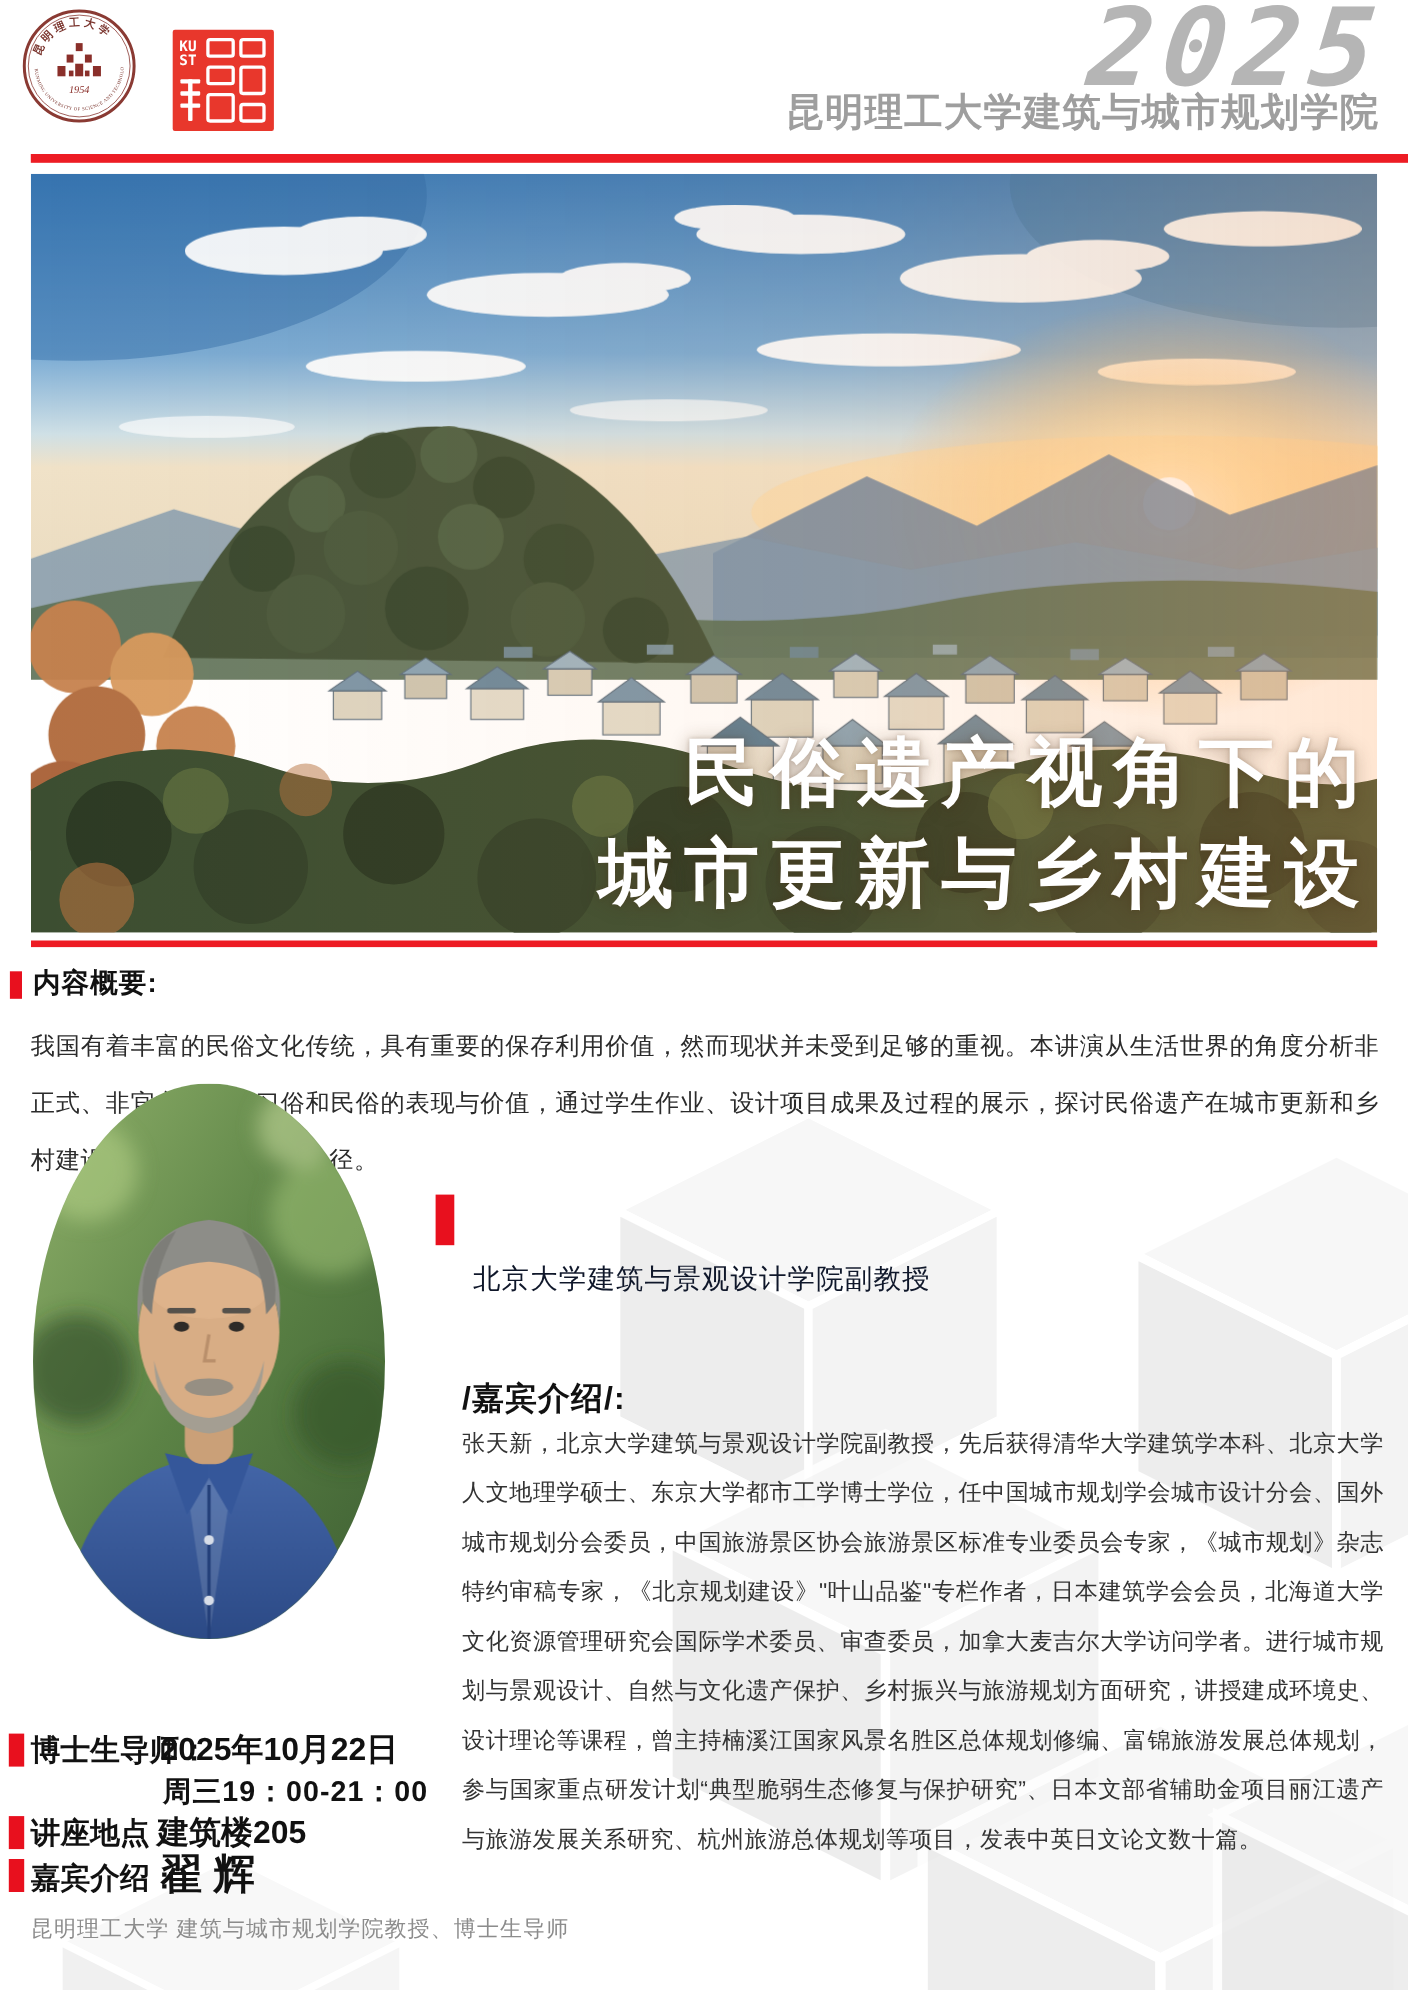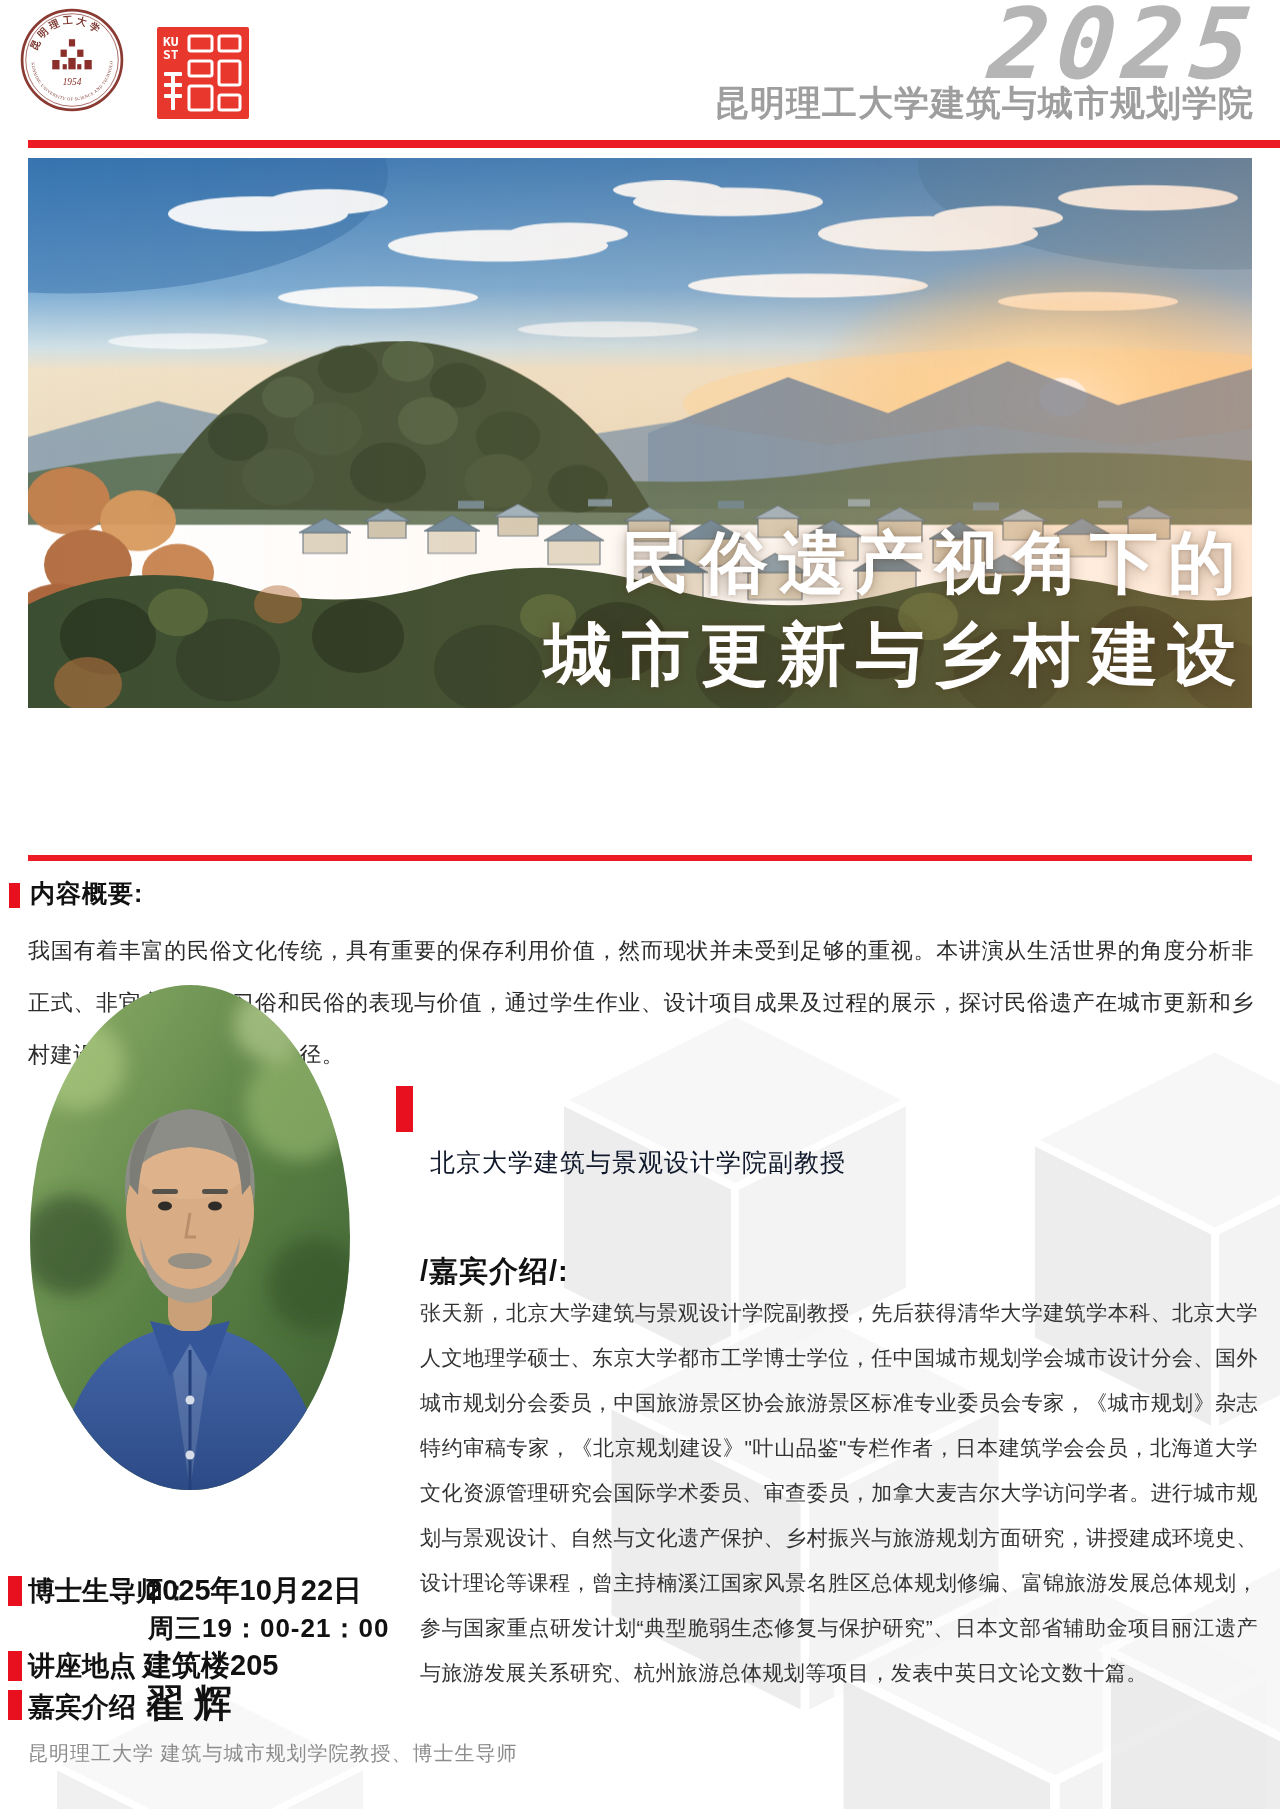--- a/index.html
+++ b/index.html
@@ -22,21 +22,21 @@
     line-height:100px;
   }
   .school-name{
     right:26px;top:84px;z-index:2;font-size:35px;font-weight:700;
     color:#9e9e9e;letter-spacing:1px;line-height:38px;
   }
   .rule{background:#ed1c24;z-index:2;}
   .rule-top{left:28px;top:140px;width:1252px;height:8px;}
   .rule-bottom{left:28px;top:855px;width:1224px;height:6px;}
   
-  .hero{left:28px;top:158px;width:1224px;height:550px;z-index:1;overflow:hidden;}
+  .hero{left:28px;top:158px;width:1224px;height:690px;z-index:1;overflow:hidden;}
   .hero svg{display:block;width:100%;height:100%;}
   .hero-title{
     position:absolute;right:6px;bottom:8px;text-align:right;z-index:3;
     color:#ffffff;font-weight:800;font-size:68px;letter-spacing:10px;
     line-height:92px;text-shadow:0 2px 16px rgba(70,45,20,.4),0 0 4px rgba(90,60,30,.3);
     white-space:nowrap;
   }
   
   .accent-bar{background:#e8101e;position:absolute;z-index:2;}
   .summary-bar{left:9px;top:883px;width:11px;height:25px;}

